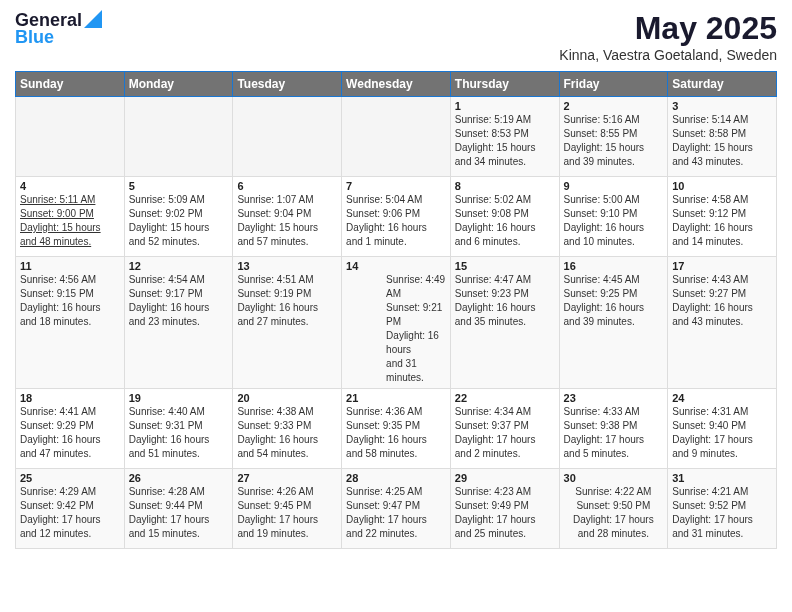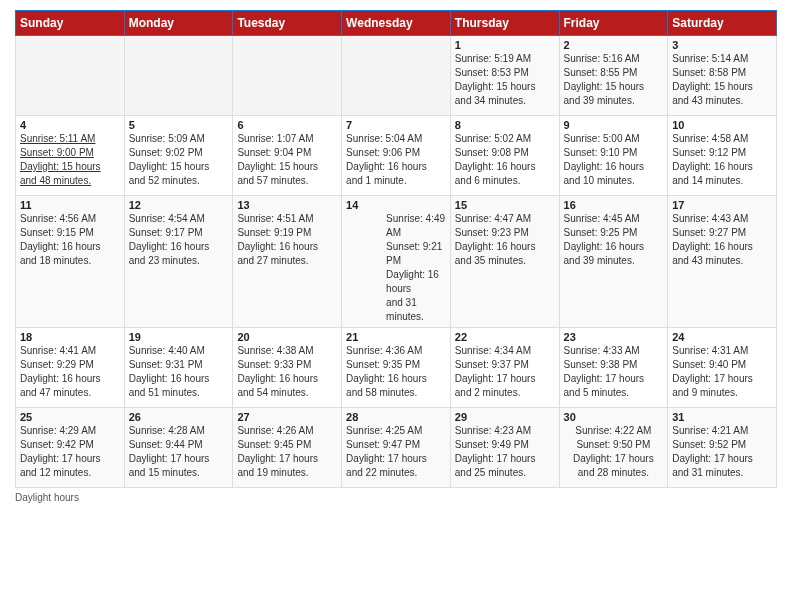--- a/index.html
+++ b/index.html
@@ -41,21 +41,21 @@
     .subtitle {
       font-size: 14px;
       color: #333;
     }
     .calendar {
       width: 100%;
       border-collapse: collapse;
       border: 1px solid #ccc;
     }
     .calendar thead th {
-      background: #b91c1c;
+      background: #737373;
       color: #fff;
       font-size: 12px;
       font-weight: bold;
       padding: 5px 4px;
       text-align: left;
       border: 1px solid #1976D2;
       width: calc(100% / 7);
     }
     .calendar tbody td {
       vertical-align: top;
@@ -92,20 +92,37 @@
       font-size: 10px;
       color: #555;
       margin-top: 4px;
       text-align: left;
     }
   </style>
 </head>
 <body>
 
 <div class="page">
+  <div class="header">
+    <div class="logo">
+      <div style="display:flex;flex-direction:column;align-items:flex-start;">
+        <div style="display:flex;align-items:center;">
+          <span class="logo-text" style="color:#1a1a2e;font-size:18px;font-weight:bold;">General</span>
+          <svg width="18" height="18" viewBox="0 0 18 18" style="margin-left:2px;margin-top:-4px;">
+            <polygon points="0,18 18,0 18,18" fill="#2196F3"></polygon>
+          </svg>
+        </div>
+        <span class="logo-text" style="color:#2196F3;font-size:18px;font-weight:bold;margin-top:-4px;">Blue</span>
+      </div>
+    </div>
+    <div class="title-block">
+      <div class="main-title">May 2025</div>
+      <div class="subtitle">Kinna, Vaestra Goetaland, Sweden</div>
+    </div>
+  </div>
 
   <table class="calendar">
     <thead>
       <tr>
       <th>Sunday</th>
           <th>Monday</th>
           <th>Tuesday</th>
           <th>Wednesday</th>
           <th>Thursday</th>
           <th>Friday</th>
@@ -340,14 +357,13 @@
             <span class="day-number">31</span>
             <div class="day-info" style="white-space: pre-line;">Sunrise: 4:21 AM
 Sunset: 9:52 PM
 Daylight: 17 hours
 and 31 minutes.</div>
           </td>
         </tr>
       </tbody>
   </table>
 
-  <div class="footer-note">Daylight hours</div>
 </div>
 
 </body></html>

